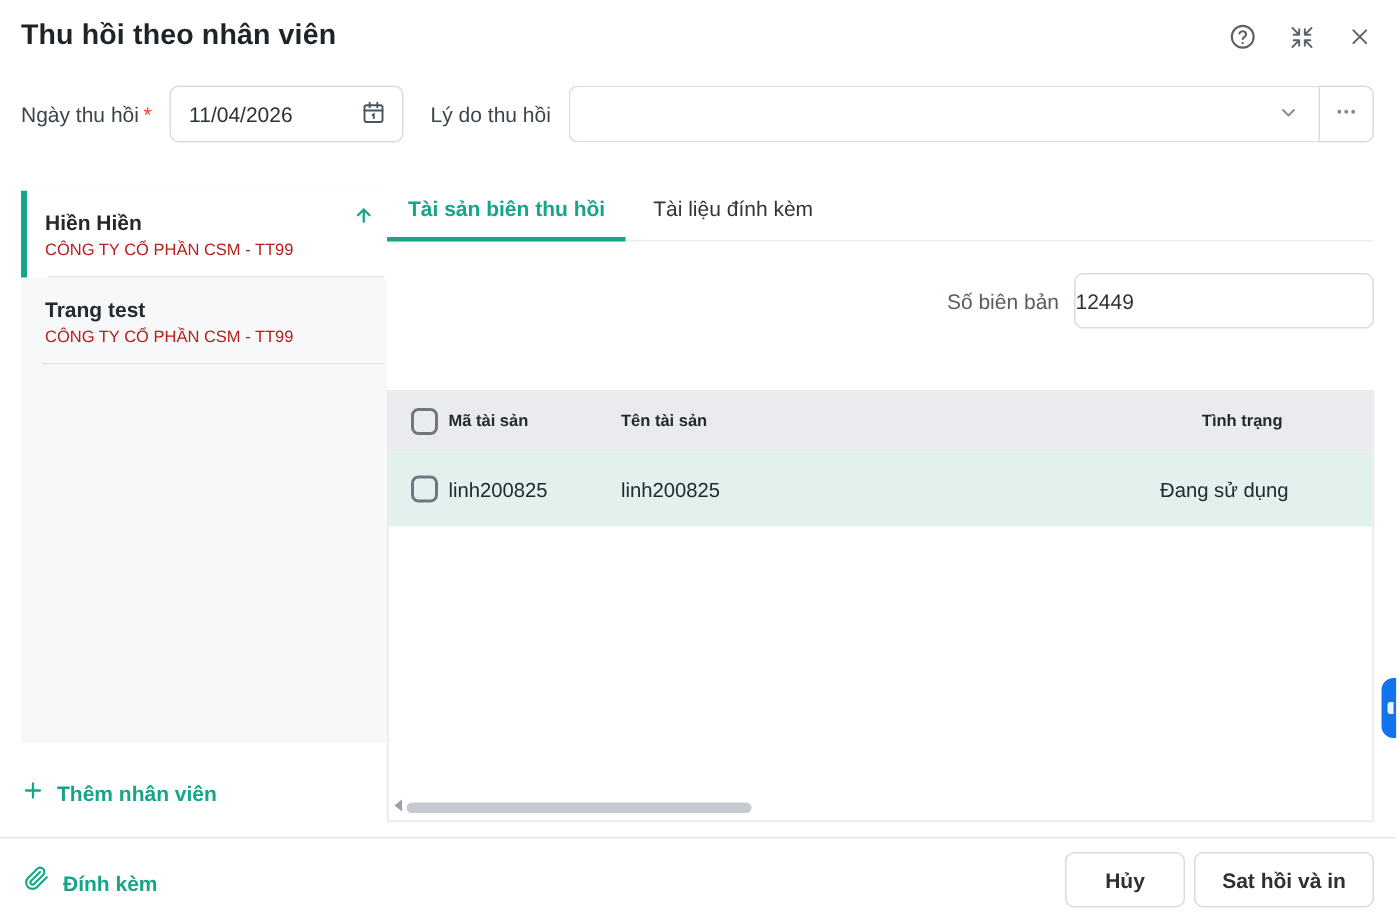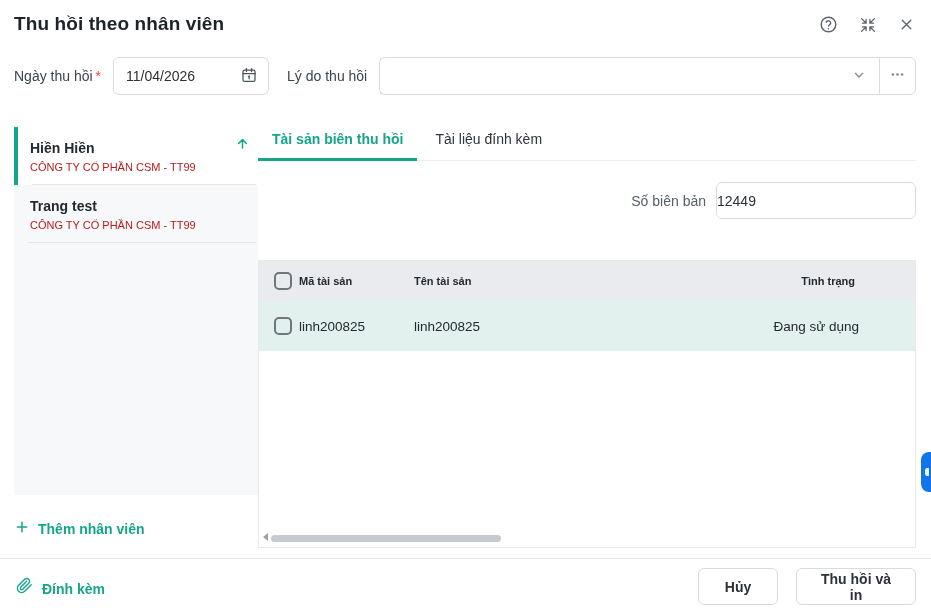--- a/index.html
+++ b/index.html
@@ -88,21 +88,21 @@
   
   .float-widget { position:absolute; right:0; top:452px; width:10px; height:40px;
     background:#1273eb; border-radius:8px 0 0 8px; cursor:pointer; }
   .float-widget::after { content:""; position:absolute; left:4px; top:16px; width:4px; height:8px;
     background:#e8f1fd; border-radius:2px 0 0 2px; }
 
   
   .footer { position:absolute; left:0; right:0; bottom:0; height:56px; border-top:1px solid #e6e8ea;
     background:#fff; display:flex; align-items:center; padding:0 15px 0 16px; }
   .attach { display:flex; align-items:flex-end; gap:9px; color:#16a589; font-weight:bold; cursor:pointer; }
-  .footer-btns { margin-left:auto; display:flex; align-items:center; gap:18px; }
+  .footer-btns { margin-left:auto; display:flex; align-items:center; gap:6px; }
   .btn { height:37px; border-radius:6px; border:1px solid #d8dcdf; background:#fff; color:#2b3136;
     font:inherit; font-weight:bold; cursor:pointer; padding:0 16px; }
   .btn-cancel { width:80px; }
   .btn-recall-print { width:120px; }
   .btn-primary { width:84px; background:#16a589; border-color:#16a589; color:#fff; }
 </style>
 </head>
 <body>
 
 <div class="dialog">
@@ -247,17 +247,17 @@
     <div class="attach">
       <span>
         <svg width="17" height="17" viewBox="0 0 24 24" fill="none" stroke="#16a589" stroke-width="2" stroke-linecap="round" stroke-linejoin="round">
           <path d="m21.44 11.05-9.19 9.19a6 6 0 0 1-8.49-8.49l8.57-8.57A4 4 0 1 1 18 8.84l-8.59 8.57a2 2 0 0 1-2.83-2.83l8.49-8.48"></path>
         </svg>
       </span>
       <span>Đính kèm</span>
     </div>
     <div class="footer-btns">
       <button class="btn btn-cancel">Hủy</button>
-      <button class="btn btn-recall-print">Thu hồi và in</button>
+      <button class="btn btn-recall-print">Sat hồi và in</button>
     </div>
   </div>
 
 </div>
 
 </body></html>

